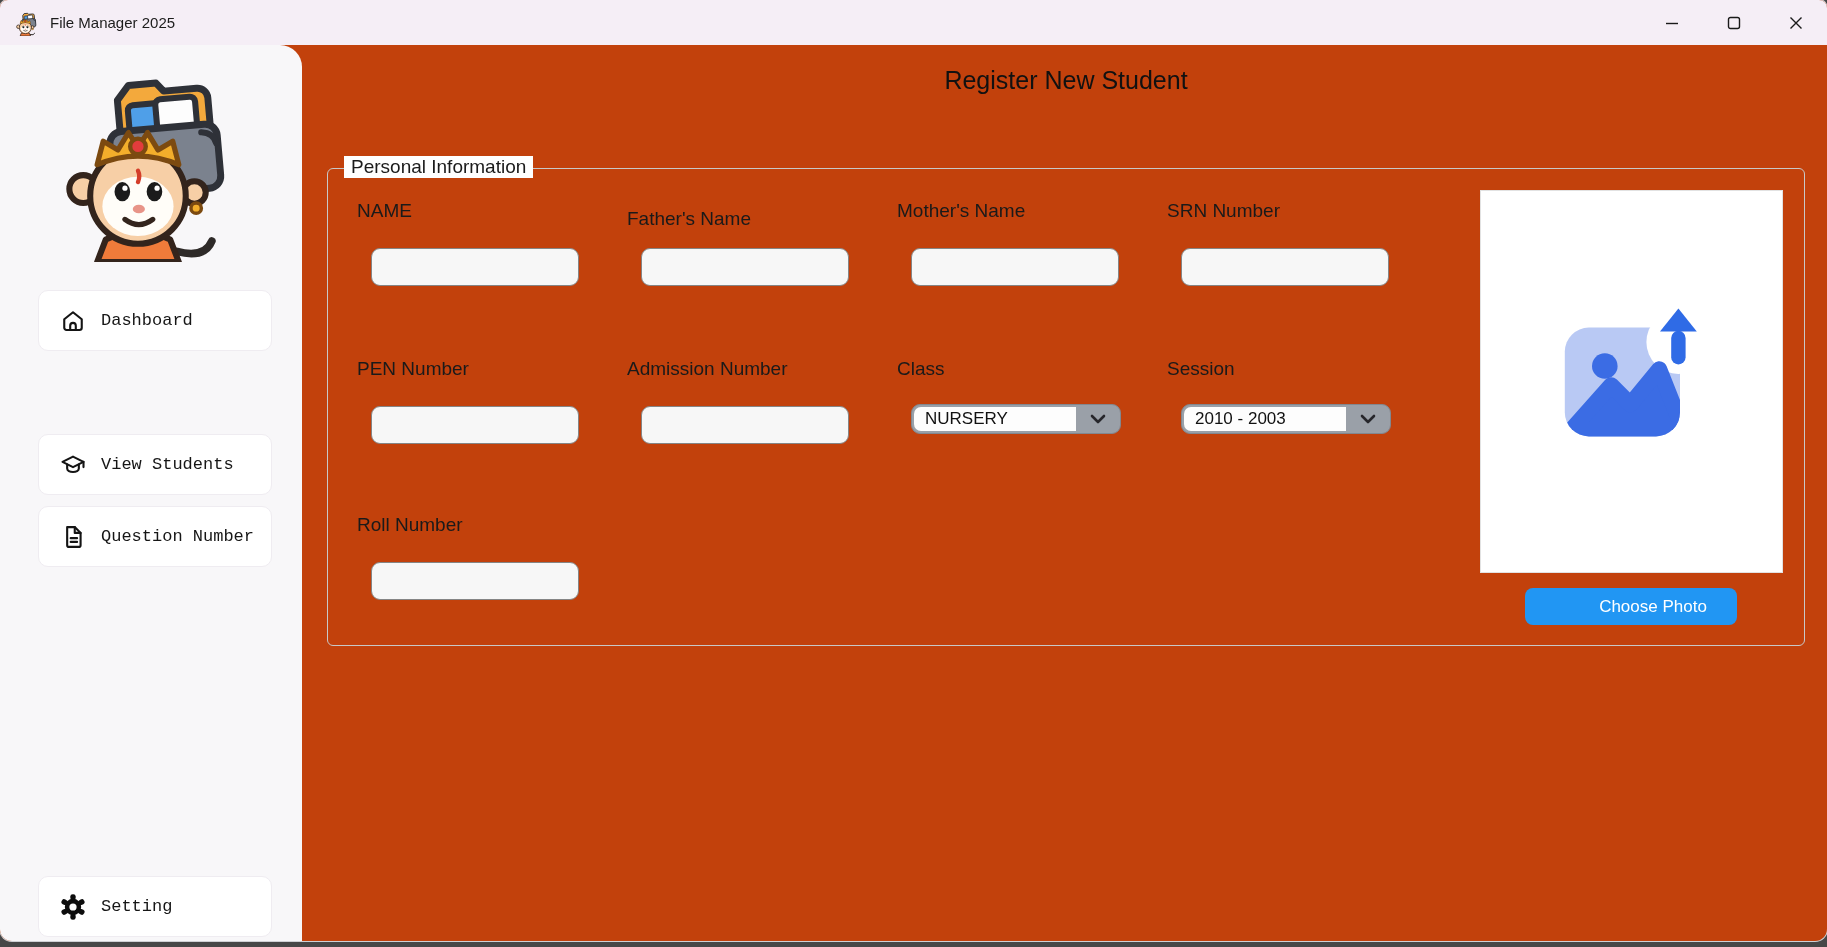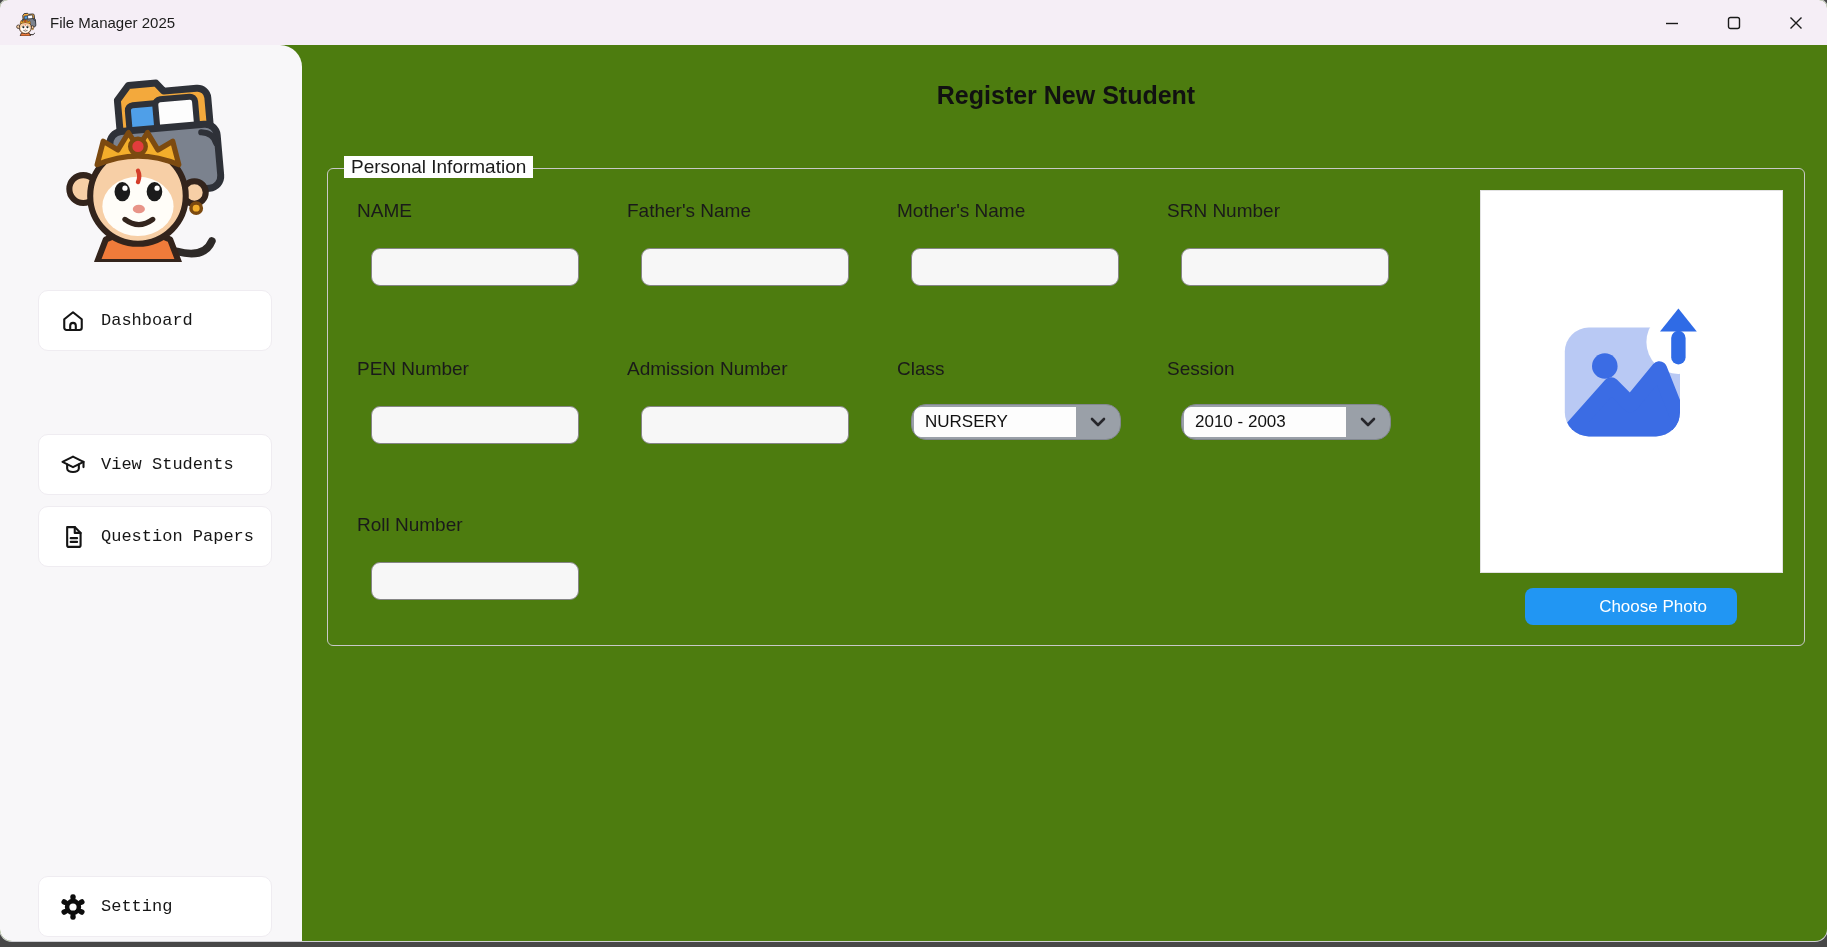--- a/index.html
+++ b/index.html
@@ -5,21 +5,21 @@
   * { margin:0; padding:0; box-sizing:border-box; }
   html,body { width:1827px; height:947px; }
   body {
     background:#474747;
     font-family:"Liberation Sans","DejaVu Sans",sans-serif;
     -webkit-font-smoothing:antialiased;
     overflow:hidden;
   }
   .window {
     position:absolute; left:0; top:0; width:1827px; height:941px;
-    background:#4d7c0f;
+    background:#c2410c;
     border-radius:8px 8px 12px 12px;
     overflow:hidden;
     box-shadow:0 0 0 1px #cfd0d4;
   }
   
   .titlebar {
     position:absolute; left:0; top:0; width:1827px; height:45px;
     background:#f5eef6;
     display:flex; align-items:center;
   }
@@ -51,22 +51,22 @@
   }
   .nav-card .nav-ico { width:28px; height:28px; margin-left:20px; flex:0 0 auto; }
   .nav-card .nav-label { margin-left:14px; font-size:17px; color:#161616; }
   .nav-dashboard { top:245px; }
   .nav-new-student { top:317px; }
   .nav-view-students { top:389px; }
   .nav-question-papers { top:461px; }
   .nav-setting { top:831px; }
   
   .main-title {
-    position:absolute; left:327px; top:81px; width:1478px;
-    text-align:center; font-size:25px; font-weight:700; color:#111;
+    position:absolute; left:327px; top:66px; width:1478px;
+    text-align:center; font-size:25px; font-weight:400; color:#111;
   }
   .groupbox {
     position:absolute; left:327px; top:168px; width:1478px; height:478px;
     border:1px solid #c8c8c8; border-radius:6px;
   }
   .groupbox-legend {
     position:absolute; left:16px; top:-13px;
     background:#ffffff; padding:0 7px;
     font-size:19px; color:#1b1b1b;
   }
@@ -74,41 +74,41 @@
     position:absolute; font-size:19px; color:#1a1a1a; white-space:nowrap;
   }
   .tinput {
     position:absolute; width:208px; height:38px;
     background:#f7f7f7; border:1.6px solid #858585; border-radius:9px;
     font-size:17px; padding:0 10px; color:#111; outline:none;
     font-family:"Liberation Sans","DejaVu Sans",sans-serif;
   }
   
   .lbl-name       { left:357px;  top:200px; }
-  .lbl-father     { left:627px;  top:200px;text-align:right; }
+  .lbl-father     { left:627px;  top:208px;text-align:right; }
   .lbl-mother     { left:897px;  top:200px; }
   .lbl-srn        { left:1167px; top:200px; }
   .in-name        { left:371px;  top:248px; }
   .in-father      { left:641px;  top:248px; }
   .in-mother      { left:911px;  top:248px; }
   .in-srn         { left:1181px; top:248px; }
   
   .lbl-pen        { left:357px;  top:358px; }
   .lbl-admission  { left:627px;  top:358px; }
   .lbl-class      { left:897px;  top:358px; }
   .lbl-session    { left:1167px; top:358px; }
   .in-pen         { left:371px;  top:406px; }
   .in-admission   { left:641px;  top:406px; }
   
   .lbl-roll       { left:357px;  top:514px; }
   .in-roll        { left:371px;  top:562px; }
   
   .dropdown {
-    position:absolute; width:210px; height:36px;
-    background:#9aa0a8; border:1px solid #82878f; border-radius:15px;
+    position:absolute; width:210px; height:30px;
+    background:#9aa0a8; border:1px solid #82878f; border-radius:9px;
     display:flex; align-items:stretch; cursor:pointer; overflow:hidden;
   }
   .dd-class   { left:911px;  top:404px; }
   .dd-session { left:1181px; top:404px; }
   .dd-value {
     flex:1; background:#fdfdfd; margin:2px 0 2px 2px;
     border-radius:7px 0 0 7px;
     display:flex; align-items:center; padding:0 11px;
     font-size:17px; color:#111; white-space:nowrap;
   }
@@ -215,21 +215,21 @@
       <span class="nav-label">View Students</span>
     </div>
 
     <div class="nav-card nav-question-papers">
       <svg class="nav-ico" viewBox="0 0 24 24" fill="none" stroke="#141414" stroke-width="1.8" stroke-linecap="round" stroke-linejoin="round">
         <path d="M7 3.5 h6.5 L18.5 8.5 V19 a1.5 1.5 0 0 1 -1.5 1.5 H8.5 A1.5 1.5 0 0 1 7 19 Z"></path>
         <path d="M13.5 3.5 V8.5 H18.5"></path>
         <line x1="10" y1="13" x2="15.5" y2="13"></line>
         <line x1="10" y1="16.2" x2="15.5" y2="16.2"></line>
       </svg>
-      <span class="nav-label">Question Papers</span>
+      <span class="nav-label">Question Number</span>
     </div>
 
     <div class="nav-card nav-setting">
       <svg class="nav-ico" viewBox="0 0 24 24">
         <g transform="translate(12,12)" fill="#0d0d0d">
           <circle r="7"></circle>
           <rect x="-2.3" y="-11" width="4.6" height="5.4" rx="2.1"></rect>
           <rect x="-2.3" y="-11" width="4.6" height="5.4" rx="2.1" transform="rotate(60)"></rect>
           <rect x="-2.3" y="-11" width="4.6" height="5.4" rx="2.1" transform="rotate(120)"></rect>
           <rect x="-2.3" y="-11" width="4.6" height="5.4" rx="2.1" transform="rotate(180)"></rect>

